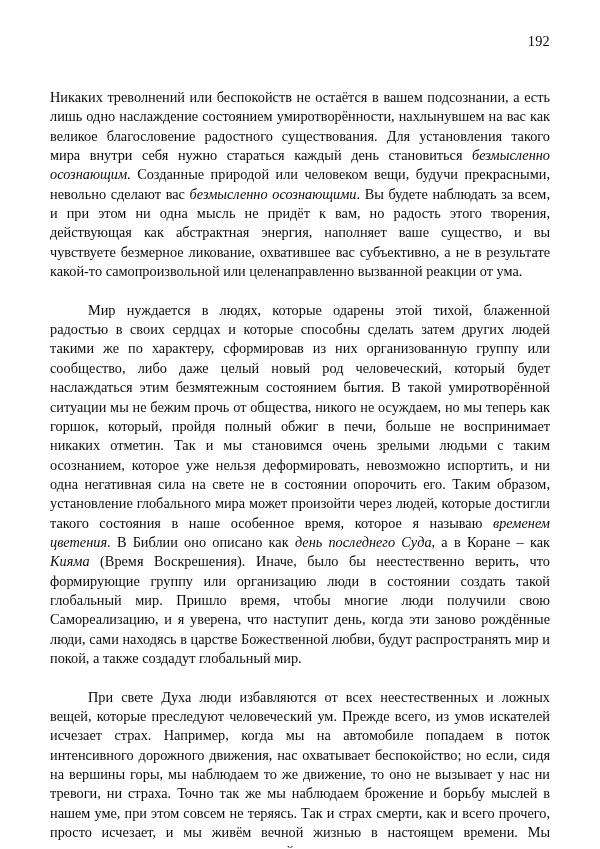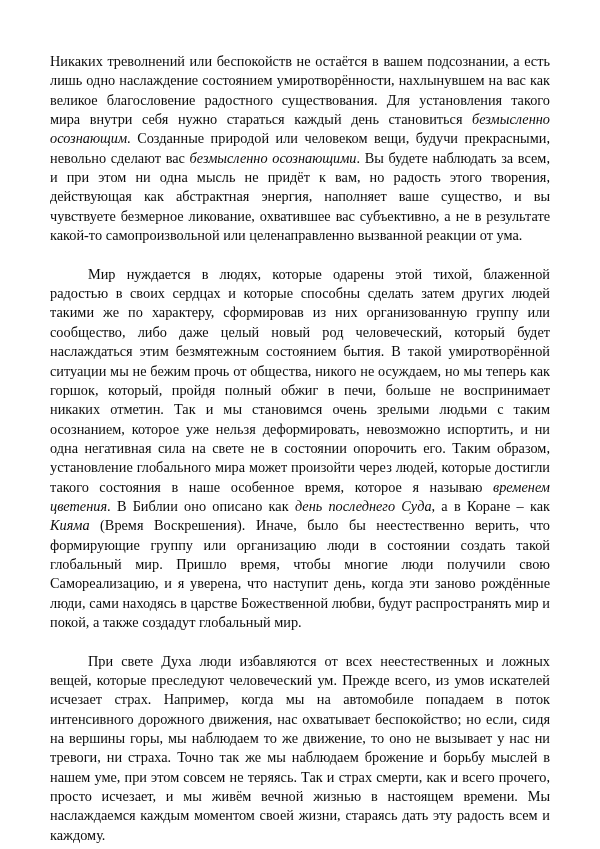--- a/index.html
+++ b/index.html
@@ -51,36 +51,38 @@
   }
 
   .body-text p {
     margin: 0 0 19.35px 0;
     text-indent: 38px;
     text-align: justify;
   }
 
   .body-text p.no-indent {
     text-indent: 0;
+    margin-top: 36px;
   }
 
   .body-text p:last-child {
     margin-bottom: 0;
     margin-top: 17px;
   }
 
   em, .it {
     font-style: italic;
   }
 </style>
 </head>
 <body>
 
 <div class="page">
 
+  <div class="page-number">192</div>
 
   <div class="body-text">
 
     <p class="no-indent"><span>Никаких треволнений или беспокойств не остаётся в вашем подсознании, а есть лишь одно наслаждение состоянием умиротворённости, нахлынувшем на вас как великое благословение радостного существования. Для установления такого мира внутри себя нужно стараться каждый день становиться </span><em class="it">безмысленно осознающим</em><span>. Созданные природой или человеком вещи, будучи прекрасными, невольно сделают вас </span><em class="it">безмысленно осознающими</em><span>. Вы будете наблюдать за всем, и при этом ни одна мысль не придёт к вам, но радость этого творения, действующая как абстрактная энергия, наполняет ваше существо, и вы чувствуете безмерное ликование, охватившее вас субъективно, а не в результате какой-то самопроизвольной или целенаправленно вызванной реакции от ума.</span></p>
 
     <p><span>Мир нуждается в людях, которые одарены этой тихой, блаженной радостью в своих сердцах и которые способны сделать затем других людей такими же по характеру, сформировав из них организованную группу или сообщество, либо даже целый новый род человеческий, который будет наслаждаться этим безмятежным состоянием бытия. В такой умиротворённой ситуации мы не бежим прочь от общества, никого не осуждаем, но мы теперь как горшок, который, пройдя полный обжиг в печи, больше не воспринимает никаких отметин. Так и мы становимся очень зрелыми людьми с таким осознанием, которое уже нельзя деформировать, невозможно испортить, и ни одна негативная сила на свете не в состоянии опорочить его. Таким образом, установление глобального мира может произойти через людей, которые достигли такого состояния в наше особенное время, которое я называю </span><em class="it">временем цветения</em><span>. В Библии оно описано как </span><em class="it">день последнего Суда</em><span>, а в Коране – как </span><em class="it">Кияма</em><span> (Время Воскрешения). Иначе, было бы неестественно верить, что формирующие группу или организацию люди в состоянии создать такой глобальный мир. Пришло время, чтобы многие люди получили свою Самореализацию, и я уверена, что наступит день, когда эти заново рождённые люди, сами находясь в царстве Божественной любви, будут распространять мир и покой, а также создадут глобальный мир.</span></p>
 
     <p><span>При свете Духа люди избавляются от всех неестественных и ложных вещей, которые преследуют человеческий ум. Прежде всего, из умов искателей исчезает страх. Например, когда мы на автомобиле попадаем в поток интенсивного дорожного движения, нас охватывает беспокойство; но если, сидя на вершины горы, мы наблюдаем то же движение, то оно не вызывает у нас ни тревоги, ни страха. Точно так же мы наблюдаем брожение и борьбу мыслей в нашем уме, при этом совсем не теряясь. Так и страх смерти, как и всего прочего, просто исчезает, и мы живём вечной жизнью в настоящем времени. Мы наслаждаемся каждым моментом своей жизни, стараясь дать эту радость всем и каждому.</span></p>
 
   </div>

